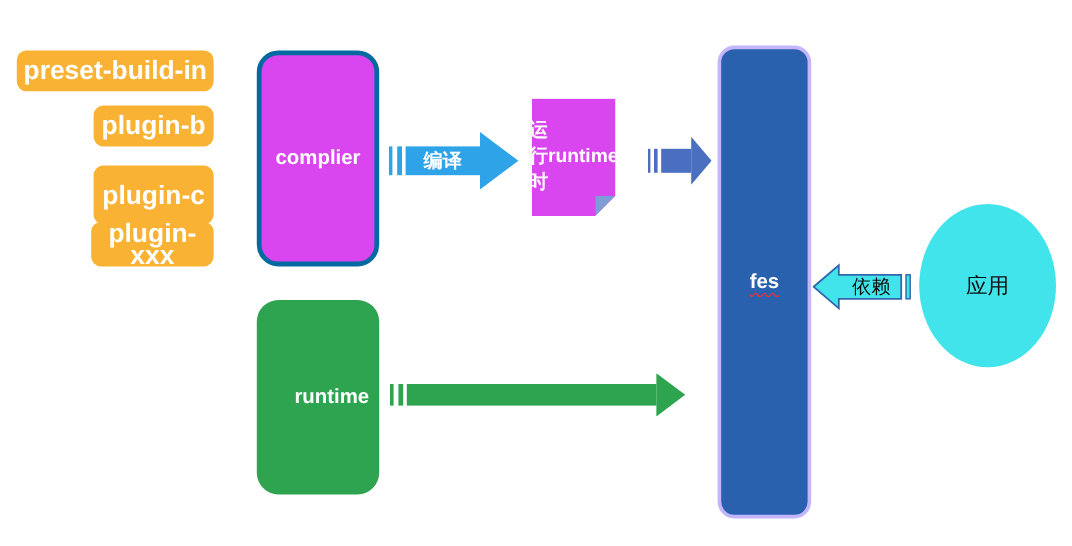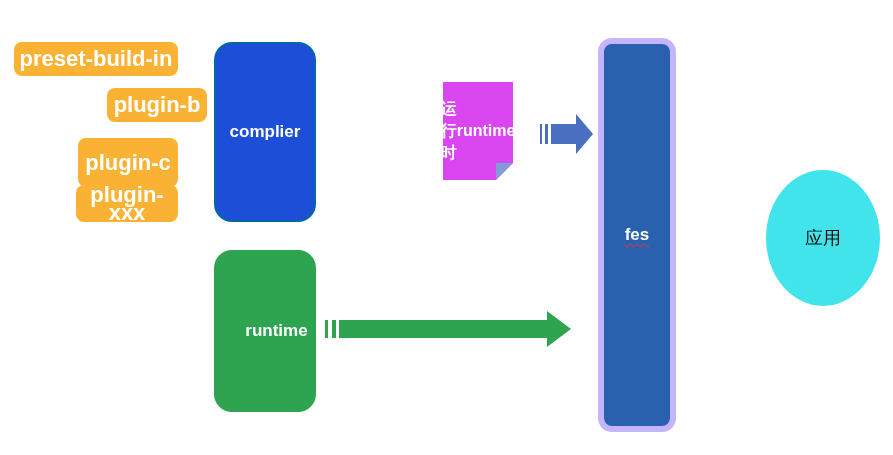--- a/index.html
+++ b/index.html
@@ -17,36 +17,36 @@
     background:#F9B234;
     border-radius:8px;
     color:#fff;
     font-size:22px;
     font-weight:600;
     display:flex;align-items:center;justify-content:center;
     text-align:center;
     box-sizing:border-box;
   }
   .pill-preset{left:14px;top:42px;width:164px;height:34px;}
-  .pill-b{left:78px;top:88px;width:100px;height:34px;margin-left:29px;}
+  .pill-b{left:78px;top:88px;width:100px;height:34px;}
   .pill-c{left:78px;top:138px;width:100px;height:49px;}
   .pill-xxx{left:76px;top:185px;width:102px;height:37px;line-height:18px;padding:0 15px;}
   
   .bignode{
     position:absolute;
     border-radius:18px;
     color:#fff;
     font-size:17px;
     font-weight:600;
     display:flex;align-items:center;justify-content:center;
     box-sizing:border-box;
   }
-  .node-complier{left:214px;top:42px;width:102px;height:180px;background:#1d4ed8;border:2px solid #0369a1;}
+  .node-complier{left:214px;top:42px;width:102px;height:180px;background:#d946ef;border:4px solid #0369a1;}
   .node-runtime{left:214px;top:250px;width:102px;height:162px;background:#2EA350;padding-left:23px;}
-  .node-fes{left:598px;top:38px;width:78px;height:394px;background:#2961AE;border:6px solid #c4b5fd;border-radius:14px;}
+  .node-fes{left:598px;top:38px;width:78px;height:394px;background:#2961AE;border:3px solid #c4b5fd;border-radius:14px;}
   .fes-label{
     color:#fff;font-size:17px;font-weight:600;
     text-decoration-line:underline;
     text-decoration-style:wavy;
     text-decoration-color:#ff2a2a;
     text-decoration-thickness:1px;
     text-underline-offset:3px;
   }
   
   .node-plugins{
@@ -86,40 +86,56 @@
 
   <div class="pill pill-preset">preset-build-in</div>
   <div class="pill pill-b">plugin-b</div>
   <div class="pill pill-c">plugin-c</div>
   <div class="pill pill-xxx">plugin-xxx</div>
 
   <div class="bignode node-complier">
     <span>complier</span>
   </div>
 
+  <div class="arrowbox" style="left:324px;top:110px;width:108px;height:48px;">
+    <svg width="108" height="48" viewBox="0 0 108 48">
+      <rect x="0" y="12" width="3" height="24" fill="#2EA3E8"></rect>
+      <rect x="7" y="12" width="4" height="24" fill="#2EA3E8"></rect>
+      <rect x="14" y="12" width="62" height="24" fill="#2EA3E8"></rect>
+      <polygon points="76,0 108,24 76,48" fill="#2EA3E8"></polygon>
+    </svg>
+    <span class="arrow-label compile-label">编译</span>
+  </div>
 
   <div class="abs node-plugins">
     <span>运行时</span>
     <span>runtime</span>
     <span class="fold"></span>
   </div>
 
   <div class="arrowbox" style="left:540px;top:114px;width:53px;height:40px;">
     <svg width="53" height="40" viewBox="0 0 53 40">
       <rect x="0" y="10" width="2" height="20" fill="#4A6FC0"></rect>
       <rect x="5" y="10" width="3" height="20" fill="#4A6FC0"></rect>
       <rect x="11" y="10" width="25" height="20" fill="#4A6FC0"></rect>
       <polygon points="36,0 53,20 36,40" fill="#4A6FC0"></polygon>
     </svg>
   </div>
 
   <div class="bignode node-fes">
     <span class="fes-label">fes</span>
   </div>
 
+  <div class="arrowbox" style="left:677px;top:219px;width:83px;height:40px;">
+    <svg width="83" height="40" viewBox="0 0 83 40">
+      <polygon points="1,20 22,2 22,10 74,10 74,30 22,30 22,38" fill="#42E4EC" stroke="#3366AE" stroke-width="1.5" stroke-linejoin="miter"></polygon>
+      <rect x="78" y="10" width="3.5" height="20" fill="#42E4EC" stroke="#3366AE" stroke-width="1.2"></rect>
+    </svg>
+    <span class="arrow-label depend-label">依赖</span>
+  </div>
 
   <div class="abs node-app">
     <span>应用</span>
   </div>
 
   <div class="bignode node-runtime">
     <span>runtime</span>
   </div>
 
   <div class="arrowbox" style="left:325px;top:311px;width:246px;height:36px;">

